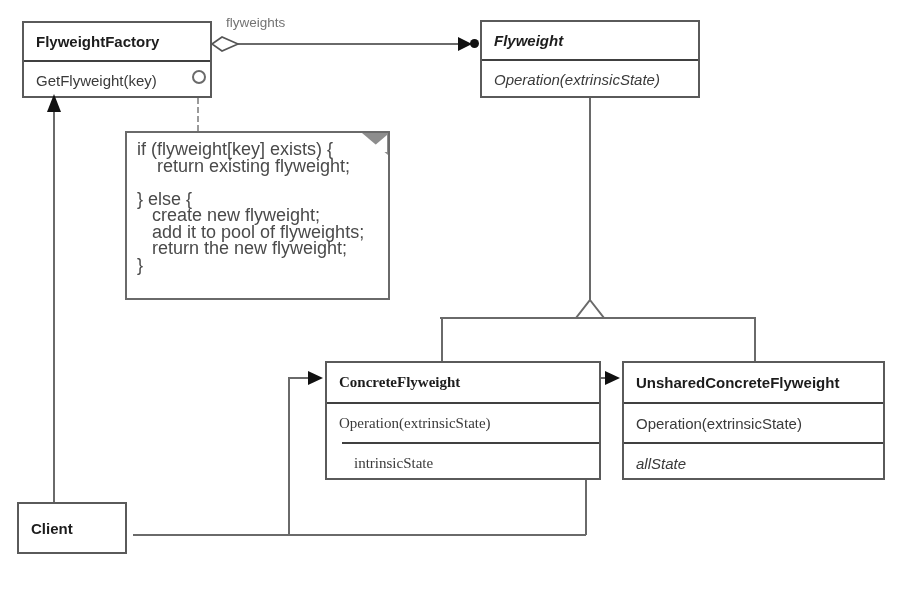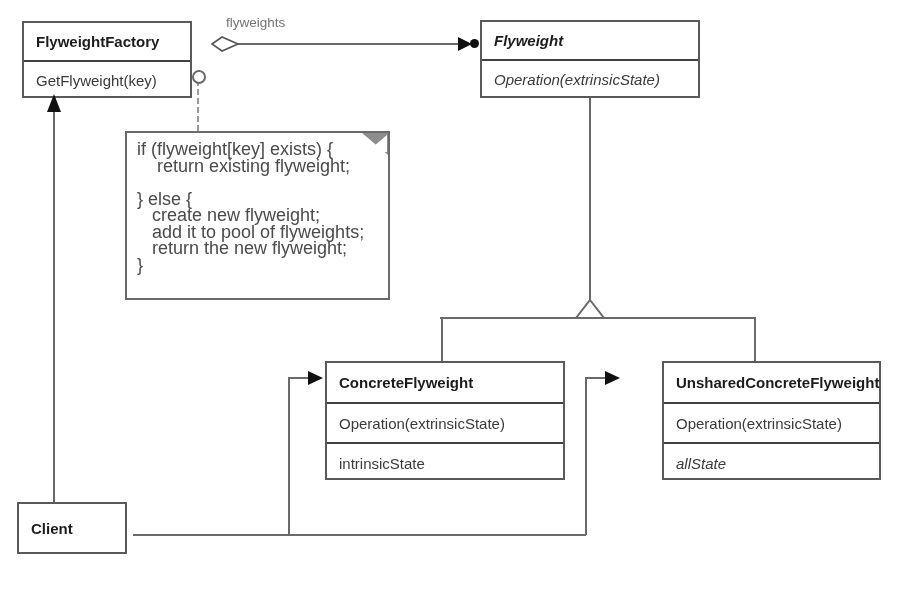--- a/index.html
+++ b/index.html
@@ -132,21 +132,21 @@
     color: #737373;
     white-space: nowrap;
     z-index: 6;
   }
 </style>
 </head>
 <body>
 
 <div id="canvas">
 
-  <div class="uml-class" style="left:22px; top:21px; width:170px; height:77px;">
+  <div class="uml-class" style="left:22px; top:21px; width:190px; height:77px;">
     <div class="compartment cls-name" style="height:37px;">FlyweightFactory</div>
     <div class="compartment divided" style="height:38px;">GetFlyweight(key)</div>
   </div>
 
   <div class="lollipop" style="left:192px; top:70px;"></div>
   <div class="dashed-v" style="left:197px; top:80px; height:51px;"></div>
 
   <div class="uml-class" style="left:480px; top:20px; width:220px; height:78px;">
     <div class="compartment cls-name italic" style="height:37px;">Flyweight</div>
     <div class="compartment divided italic" style="height:39px;">Operation(extrinsicState)</div>
@@ -181,27 +181,27 @@
   <div class="vline" style="left:589px; top:98px; height:203px;"></div>
 
   <svg class="tri-svg" width="36" height="22" style="left:573px; top:299px;">
     <polygon points="17,1 31,19 3,19" fill="#ffffff" stroke="#6a6a6a" stroke-width="2"></polygon>
   </svg>
 
   <div class="hline" style="left:440px; top:317px; width:316px;"></div>
   <div class="vline" style="left:441px; top:317px; height:44px;"></div>
   <div class="vline" style="left:754px; top:317px; height:44px;"></div>
 
-  <div class="uml-class" style="left:325px; top:361px; width:240px; height:119px;">
+  <div class="uml-class" style="left:325px; top:361px; width:276px; height:119px;font-family:Liberation Serif, serif;">
     <div class="compartment cls-name" style="height:39px;">ConcreteFlyweight</div>
     <div class="compartment divided" style="height:40px;">Operation(extrinsicState)</div>
-    <div class="compartment divided" style="height:40px;">intrinsicState</div>
-  </div>
-
-  <div class="uml-class" style="left:622px; top:361px; width:219px; height:119px;margin-left:40px;">
+    <div class="compartment divided" style="height:40px;margin-left:15px;">intrinsicState</div>
+  </div>
+
+  <div class="uml-class" style="left:622px; top:361px; width:263px; height:119px;">
     <div class="compartment cls-name" style="height:39px;">UnsharedConcreteFlyweight</div>
     <div class="compartment divided" style="height:40px;">Operation(extrinsicState)</div>
     <div class="compartment divided" style="height:40px;font-style:italic;">allState</div>
   </div>
 
   <div class="uml-class" style="left:17px; top:502px; width:110px; height:52px;">
     <div class="compartment cls-name" style="height:48px;">Client</div>
   </div>
 
   <div class="vline" style="left:53px; top:104px; height:398px;"></div>

